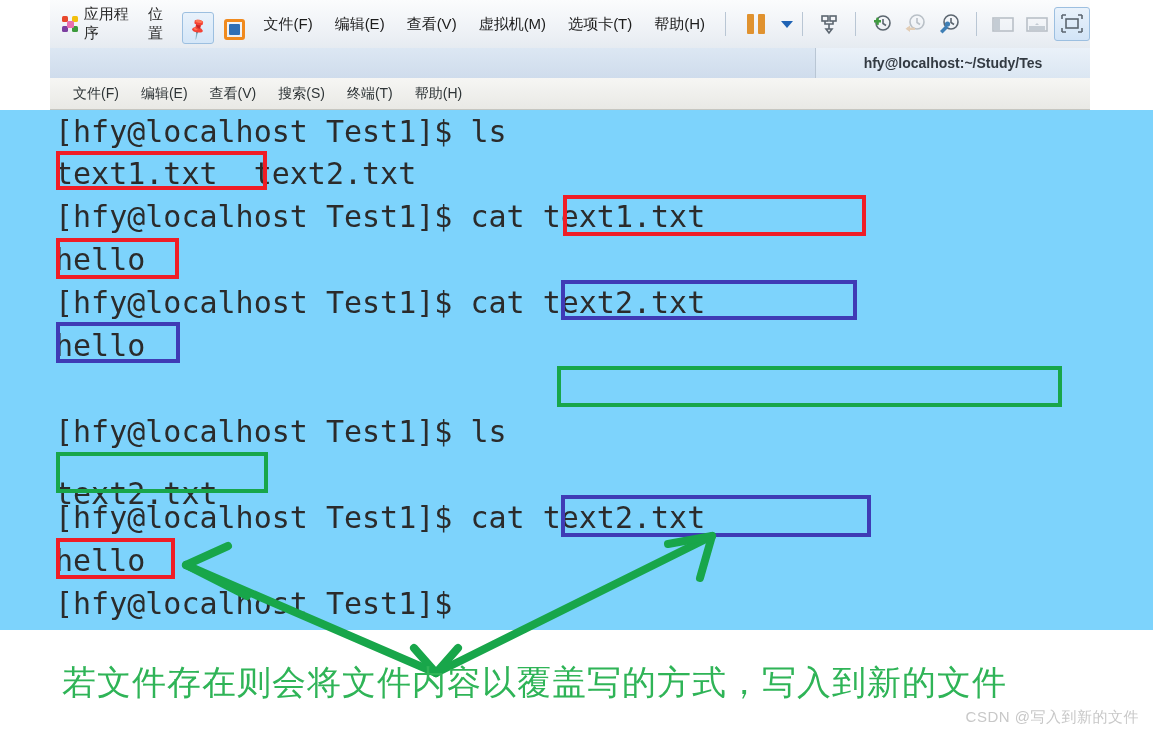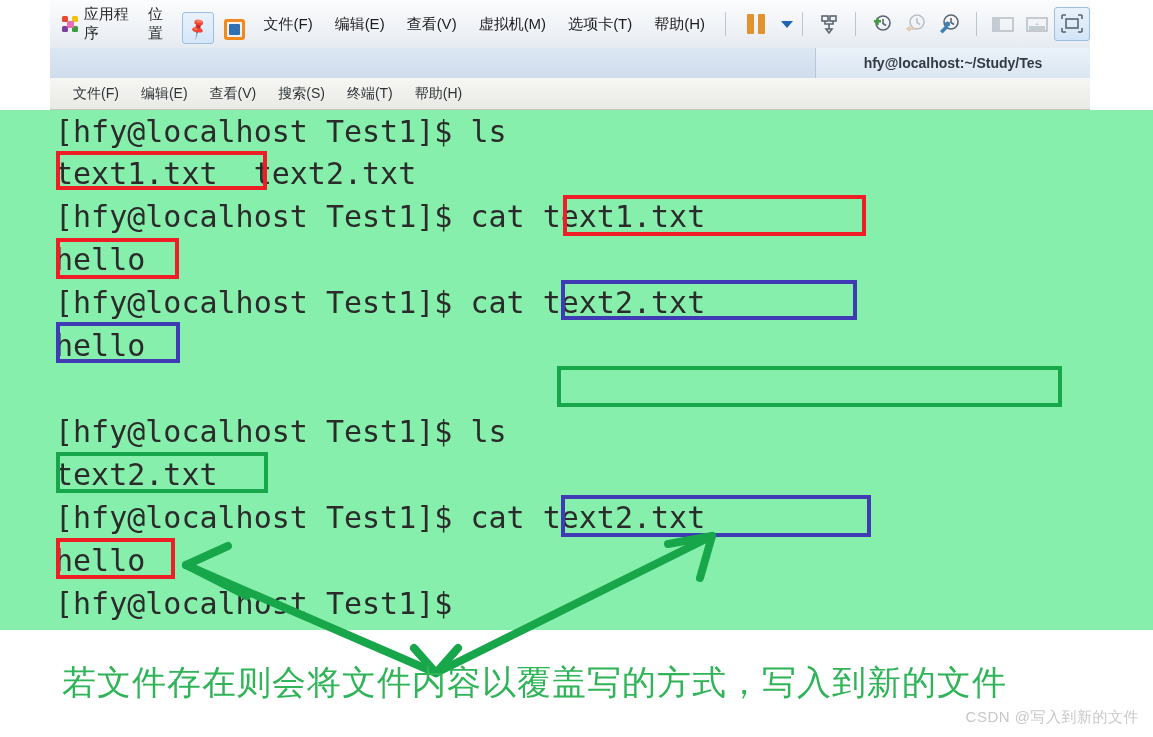--- a/index.html
+++ b/index.html
@@ -73,21 +73,21 @@
     width:100%;height:32px;
     background:linear-gradient(to bottom,#f6f6f4,#e9e9e5);
     border-bottom:1px solid #c6c6c0;
     display:flex;align-items:center;padding-left:12px;box-sizing:border-box;
   }
   .term-menu{font-size:14px;color:#2e3436;padding:0 11px;cursor:default;white-space:nowrap;}
 
   
   .term-body{
     position:absolute;left:0;top:110px;width:1153px;height:520px;
-    background:#86efac;
+    background:#7dd3fc;
   }
   .tline{
     position:absolute;left:55px;height:43px;
     font-family:"DejaVu Sans Mono","Liberation Mono",monospace;
     font-size:30px;color:#2b2b2b;white-space:pre;line-height:43px;letter-spacing:0px;
   }
 
   
   .hbox{position:absolute;border:4px solid;box-sizing:border-box;}
   .hbox.red{border-color:#ef1d26;}
@@ -240,21 +240,21 @@
   </div>
 
   <div class="term-body">
     <div class="tline" style="top:0px">[hfy@localhost Test1]$ ls</div>
     <div class="tline" style="top:42px">text1.txt  text2.txt</div>
     <div class="tline" style="top:85px">[hfy@localhost Test1]$ cat text1.txt</div>
     <div class="tline" style="top:128px">hello</div>
     <div class="tline" style="top:171px">[hfy@localhost Test1]$ cat text2.txt</div>
     <div class="tline" style="top:214px">hello</div>
     <div class="tline" style="top:300px">[hfy@localhost Test1]$ ls</div>
-    <div class="tline" style="top:343px">text2.txt</div>
+    <div class="tline" style="top:362px">text2.txt</div>
     <div class="tline" style="top:386px">[hfy@localhost Test1]$ cat text2.txt</div>
     <div class="tline" style="top:429px">hello</div>
     <div class="tline" style="top:472px">[hfy@localhost Test1]$ </div>
   </div>
 
   <div class="hbox red" style="left:56px;  top:151px; width:211px; height:39px;"></div>
   <div class="hbox red" style="left:563px; top:195px; width:303px; height:41px;"></div>
   <div class="hbox red" style="left:56px;  top:238px; width:123px; height:41px;"></div>
   <div class="hbox blue" style="left:561px; top:280px; width:296px; height:40px;"></div>
   <div class="hbox blue" style="left:56px;  top:322px; width:124px; height:41px;"></div>

